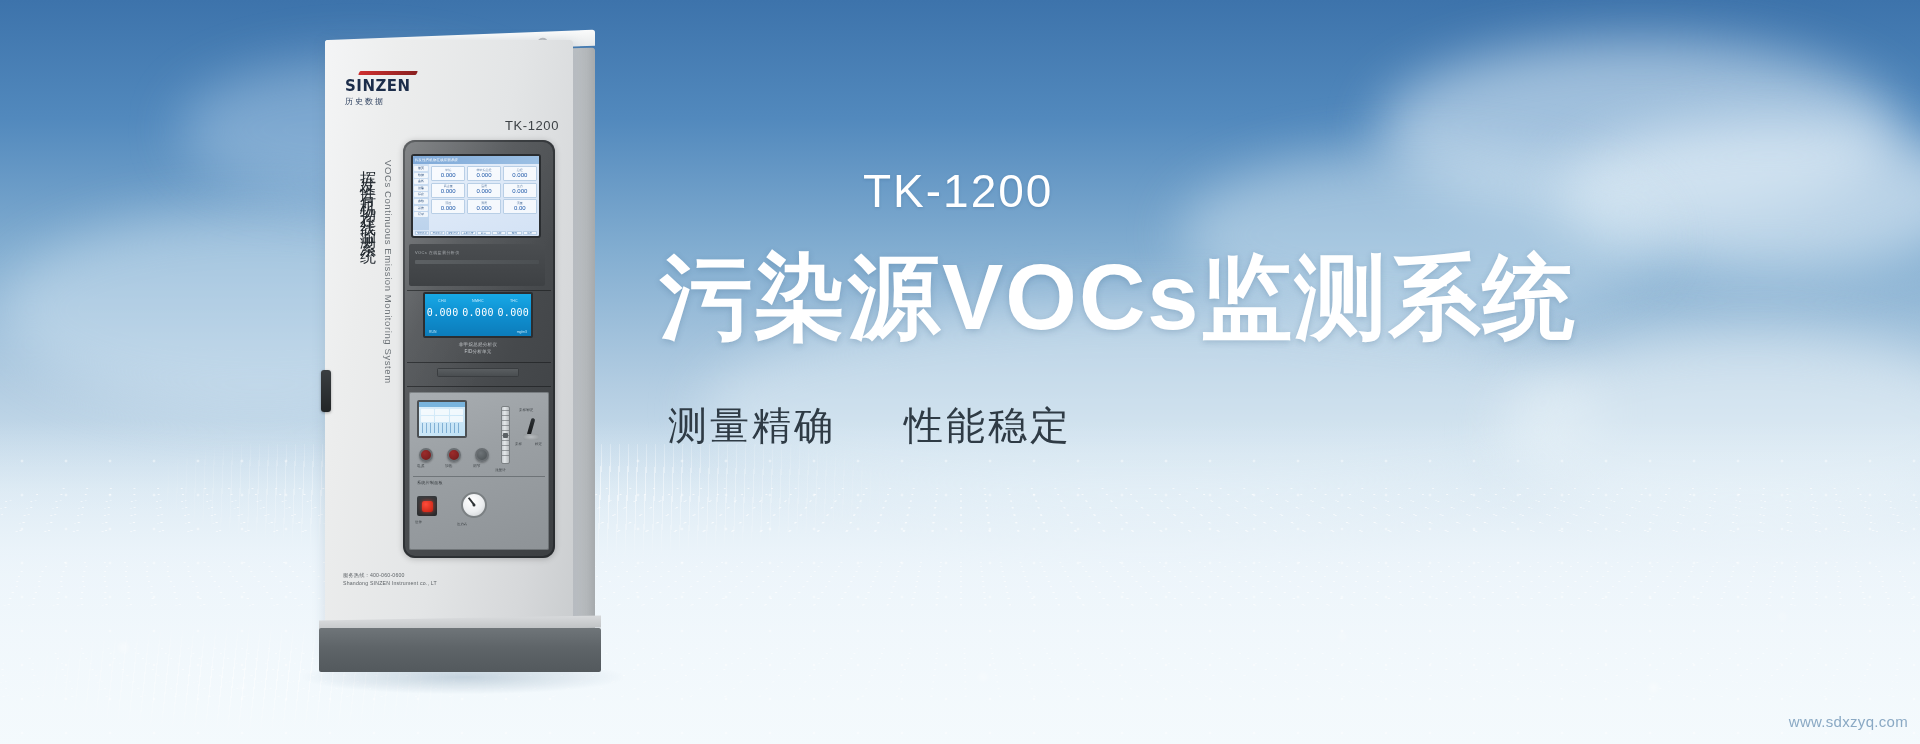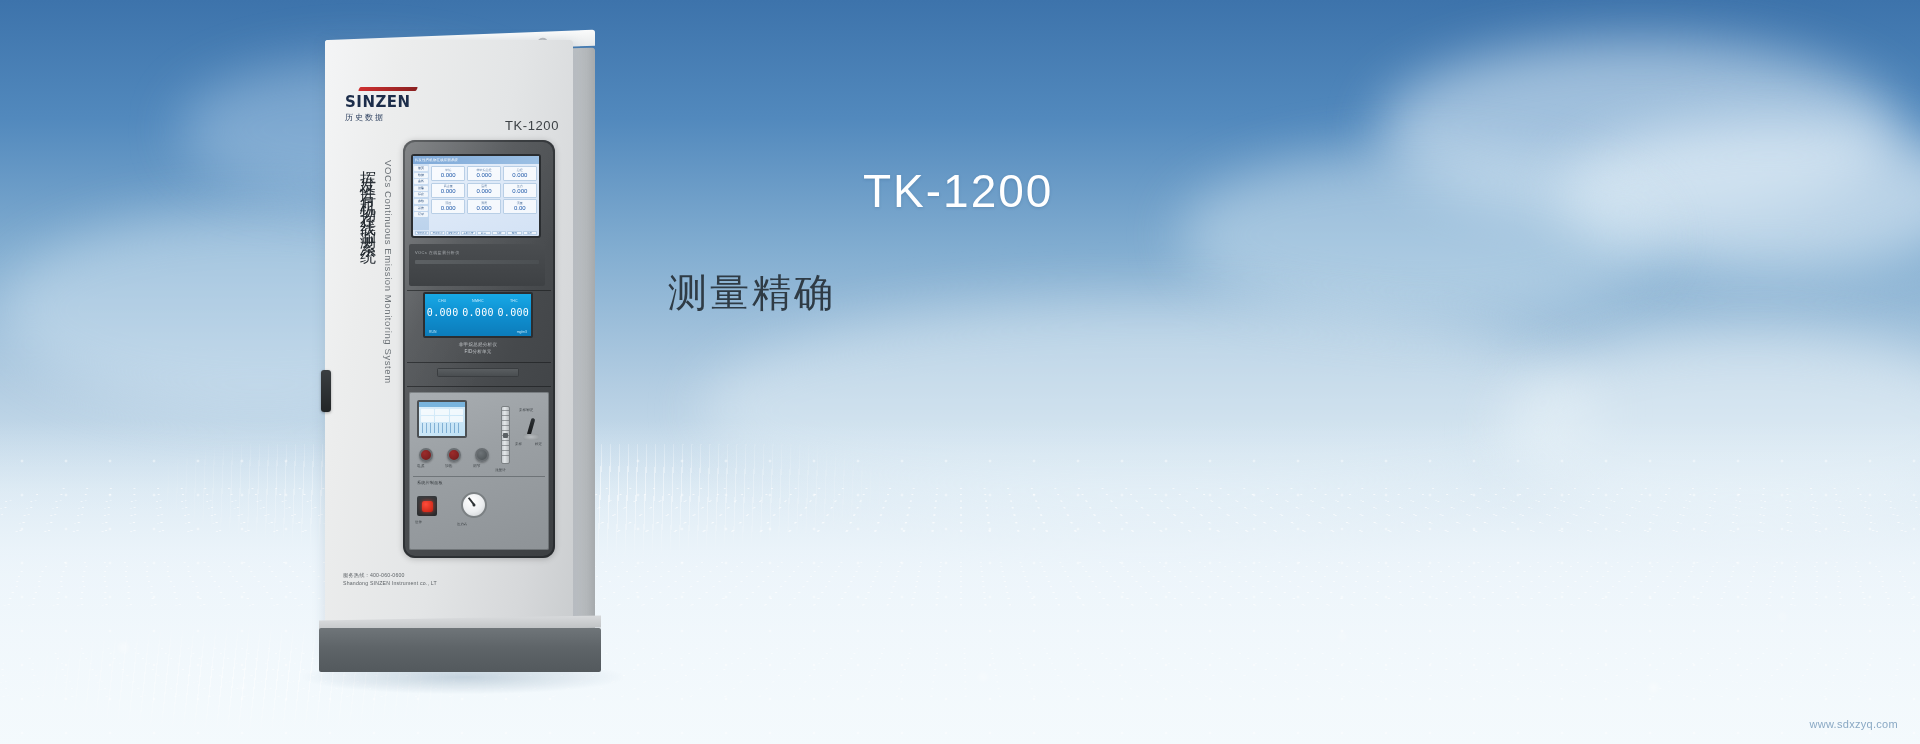--- a/index.html
+++ b/index.html
@@ -145,21 +145,21 @@
     border-radius:2px;
   }
   .cab-base-top{
     position:absolute; left:-6px; bottom:58px; width:282px; height:12px;
     background:linear-gradient(180deg,#d7d9db 0%, #c0c3c5 100%);
     transform:skewY(-1deg);
   }
 
   
   .brand{
-    position:absolute; left:20px; top:47px; width:120px;
+    position:absolute; left:20px; top:31px; width:120px;
   }
   .brand-mark{
     width:58px; height:4px; margin-left:14px;
     background:linear-gradient(90deg,#cf3030,#8a2020);
     transform:skewX(-26deg);
     border-radius:1px;
   }
   .brand-name{
     font-size:15px; font-weight:700; letter-spacing:.5px; color:#1c2d4a;
     margin-top:2px; font-family:"DejaVu Sans",sans-serif;
@@ -389,22 +389,22 @@
     box-shadow:0 1px 3px rgba(0,0,0,.3);
   }
 
   .footer-cab{
     position:absolute; left:18px; bottom:72px; width:190px;
     font-size:5.2px; color:#5f6468; line-height:1.65; letter-spacing:.2px;
   }
 
   
   .watermark{
-    position:absolute; right:22px; bottom:14px;
-    font-size:11px; color:#8aa9c4; letter-spacing:.3px;
+    position:absolute; right:12px; bottom:14px;
+    font-size:15px; color:#8aa9c4; letter-spacing:.3px;
   }
 </style>
 </head>
 <body>
 
 <div class="banner">
 
   <div class="cloud cl-a"></div>
   <div class="cloud cl-b"></div>
   <div class="cloud cl-c"></div>
@@ -610,19 +610,21 @@
         <div>Shandong SINZEN Instrument co., LT</div>
       </div>
     </div>
 
     <div class="cab-base-top"></div>
     <div class="cab-base"></div>
   </div>
 
   <div class="copy">
     <div class="model">TK-1200</div>
+    <div class="headline">污染源VOCs监测系统</div>
     <div class="features">
       <span>测量精确</span>
+      <span>性能稳定</span>
     </div>
   </div>
 
   <div class="watermark">www.sdxzyq.com</div>
 </div>
 
 </body></html>

